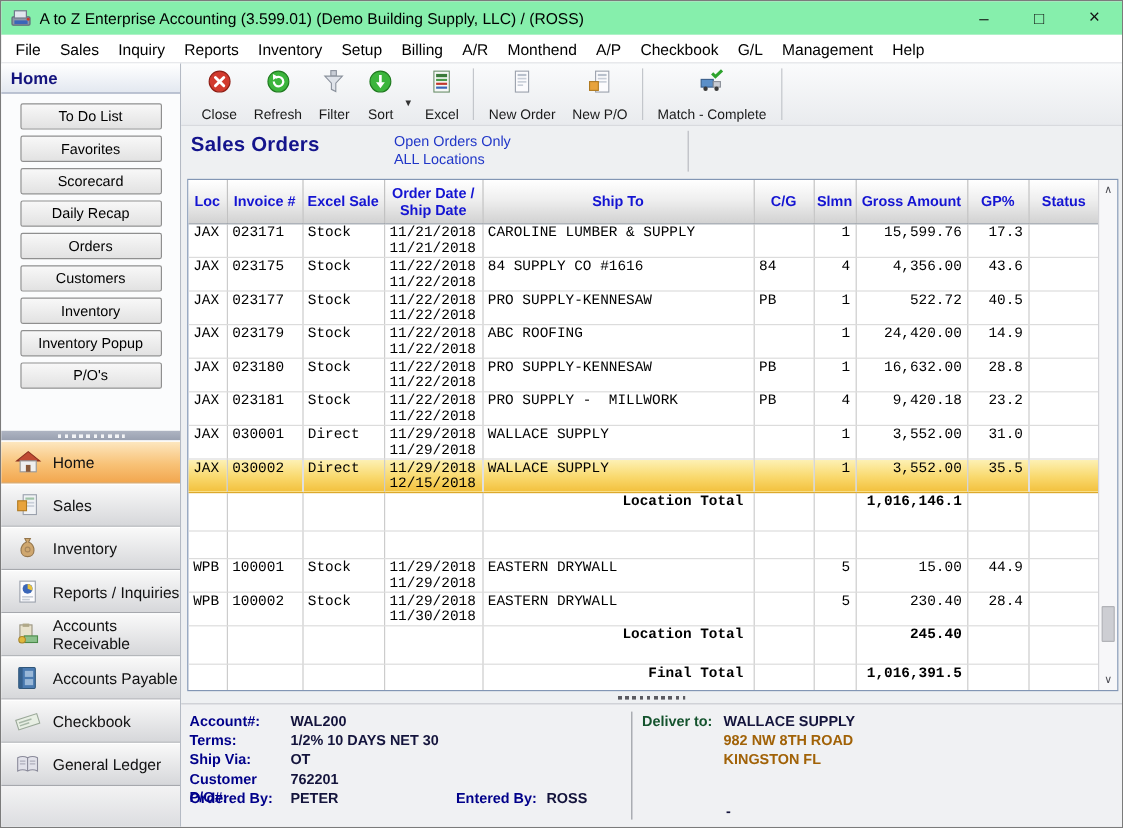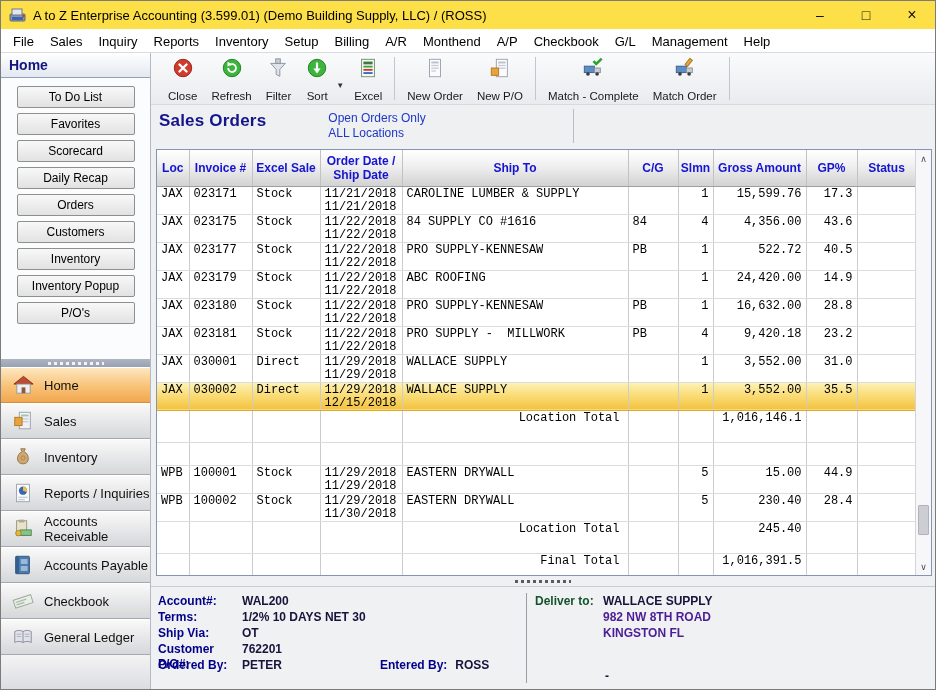--- a/index.html
+++ b/index.html
@@ -1,21 +1,21 @@
 <!DOCTYPE html>
 <html><head>
 <meta charset="utf-8">
 <style>
   * { margin:0; padding:0; box-sizing:border-box; }
   html,body { background:#c8c8c8; }
   body { font-family:"Liberation Sans","DejaVu Sans",sans-serif; }
   .app { position:relative; width:936px; height:690px; background:#eef0f2; border:1px solid #7b7b7b; overflow:hidden; }
 
   
-  .titlebar { height:28px; background:#fde047; display:flex; align-items:center; padding:0 0 0 8px; }
+  .titlebar { height:28px; background:#86efac; display:flex; align-items:center; padding:0 0 0 8px; }
   .title-icon { width:18px; height:16px; margin-right:6px; flex:0 0 auto; }
   .title-text { font-size:13px; color:#000; flex:1 1 auto; white-space:nowrap; overflow:hidden; }
   .win-controls { display:flex; height:100%; }
   .win-btn { width:46px; display:flex; align-items:center; justify-content:center; font-size:14px; color:#111; cursor:default; }
   .win-btn.close { font-size:16px; }
 
   
   .menubar { height:24px; background:#ffffff; display:flex; align-items:flex-end; padding-left:4px; border-bottom:1px solid #d9dbe0; }
   .menu-item { font-size:13px; color:#000; padding:3px 8px; white-space:nowrap; }
 
@@ -51,21 +51,21 @@
   .filters { margin-left:62px; display:flex; flex-direction:column; line-height:15px; }
   .filter-link { color:#2036c8; font-size:12px; cursor:default; }
   .ph-divider { position:absolute; left:422px; top:4px; height:34px; width:1px; background:#b8bbc1; }
 
   
   .grid-wrap { height:427px; margin:0 3px 0 5px; background:#ffffff; border:1px solid #8296b4; position:relative; overflow:hidden; }
   table.grid { border-collapse:collapse; table-layout:fixed; width:759px;padding-left:35px; }
   .grid thead th { height:36px; background:linear-gradient(#ffffff 0%,#efefef 45%,#d2d2d2 100%); color:#1414d2; font-size:12px; font-weight:bold; border-right:1px solid #c2c2c2; border-bottom:1px solid #9aa0a8; text-align:center; vertical-align:middle; line-height:14px; padding:1px 2px; }
   .grid td { font-family:"Liberation Mono","DejaVu Sans Mono",monospace; font-size:12px; color:#000; border-right:1px solid #cccccc; border-bottom:1px solid #dcdcdc; vertical-align:top; padding:1px 4px 0 4px; line-height:13px; white-space:pre; overflow:hidden; }
   tr.order-row td { height:28px; }
-  tr.total-row td { height:32px; font-weight:normal;margin-top:28px; }
+  tr.total-row td { height:32px; font-weight:bold;margin-top:28px; }
   tr.spacer-row td { height:23px; }
   tr.order-row.sel td { background:linear-gradient(#fdf2b8 0%,#f9d96e 55%,#f3c13e 100%); border-bottom:1px solid #dca92c; }
   td.r { text-align:right; }
   td.total-label { text-align:right; padding-right:8px; }
 
   
   .vscroll { position:absolute; top:0; right:0; bottom:0; width:16px; background:#f7f7f9; border-left:1px solid #d4d4d8; }
   .vs-btn { position:absolute; left:0; width:15px; height:17px; display:flex; align-items:center; justify-content:center; font-size:9px; color:#4a4a52; }
   .vs-up { top:0; }
   .vs-down { bottom:0; }
@@ -79,21 +79,21 @@
   .detail-left { width:368px; }
   .d-row { display:flex; height:16px; line-height:15px; position:relative; }
   .d-label { width:84px; color:#00008a; font-weight:bold; flex:0 0 84px; }
   .d-value { color:#14143c; font-weight:bold; white-space:nowrap; }
   .entered-by { position:absolute; left:222px; top:0; display:flex; }
   .entered-by .d-label { width:auto; flex:0 0 auto; margin-right:8px; }
   .d-divider { position:absolute; left:375px; top:6px; bottom:6px; width:1px; background:#9a9ca2; }
   .detail-right { position:absolute; left:384px; top:7px; bottom:0; right:4px; }
   .dr-row { display:flex; height:16px; line-height:15px; }
   .dr-label { width:68px; flex:0 0 68px; color:#14532d; font-weight:bold; }
-  .dr-line { margin-left:68px; height:16px; line-height:15px; color:#4c1d95; font-weight:bold; }
+  .dr-line { margin-left:68px; height:16px; line-height:15px; color:#a16207; font-weight:bold; }
   .dr-dash { position:absolute; left:70px; bottom:6px; color:#14143c; font-weight:bold; }
 </style>
 </head>
 <body>
 
 <div class="app">
 
   <div class="titlebar">
     <span class="title-icon">
       <svg viewBox="0 0 18 16" width="18" height="16">
@@ -324,32 +324,20 @@
             <div class="tb-icon">
               <svg viewBox="0 0 24 24" width="22" height="22">
                 <rect x="2.5" y="10" width="11" height="7" fill="#5b8fc8" stroke="#3a5f8a"></rect>
                 <rect x="13.5" y="12" width="6.5" height="5" fill="#c8ccd4" stroke="#8a8f98"></rect>
                 <circle cx="6.5" cy="18.5" r="2" fill="#3a3a3a"></circle>
                 <circle cx="16.5" cy="18.5" r="2" fill="#3a3a3a"></circle>
                 <path d="M12.5 4.5l3 3L21.5 1.8" stroke="#2da32d" stroke-width="2.8" fill="none"></path>
               </svg>
             </div>
             <div class="tb-label">Match - Complete</div>
-          </div>
-          <div class="tb-btn">
-            <div class="tb-icon">
-              <svg viewBox="0 0 24 24" width="22" height="22">
-                <rect x="2.5" y="10" width="11" height="7" fill="#5b8fc8" stroke="#3a5f8a"></rect>
-                <rect x="13.5" y="12" width="6.5" height="5" fill="#c8ccd4" stroke="#8a8f98"></rect>
-                <circle cx="6.5" cy="18.5" r="2" fill="#3a3a3a"></circle>
-                <circle cx="16.5" cy="18.5" r="2" fill="#3a3a3a"></circle>
-                <rect x="14.5" y="1.5" width="3.5" height="8.5" transform="rotate(38 16 5.5)" fill="#e8a33c" stroke="#a8741c"></rect>
-              </svg>
-            </div>
-            <div class="tb-label">Match Order</div>
           </div>
           <div class="tb-sep"></div>
         </div>
 
       <div class="page-header">
         <span class="page-title">Sales Orders</span>
         <span class="filters">
           <span class="filter-link">Open Orders Only</span>
           <span class="filter-link">ALL Locations</span>
         </span>

